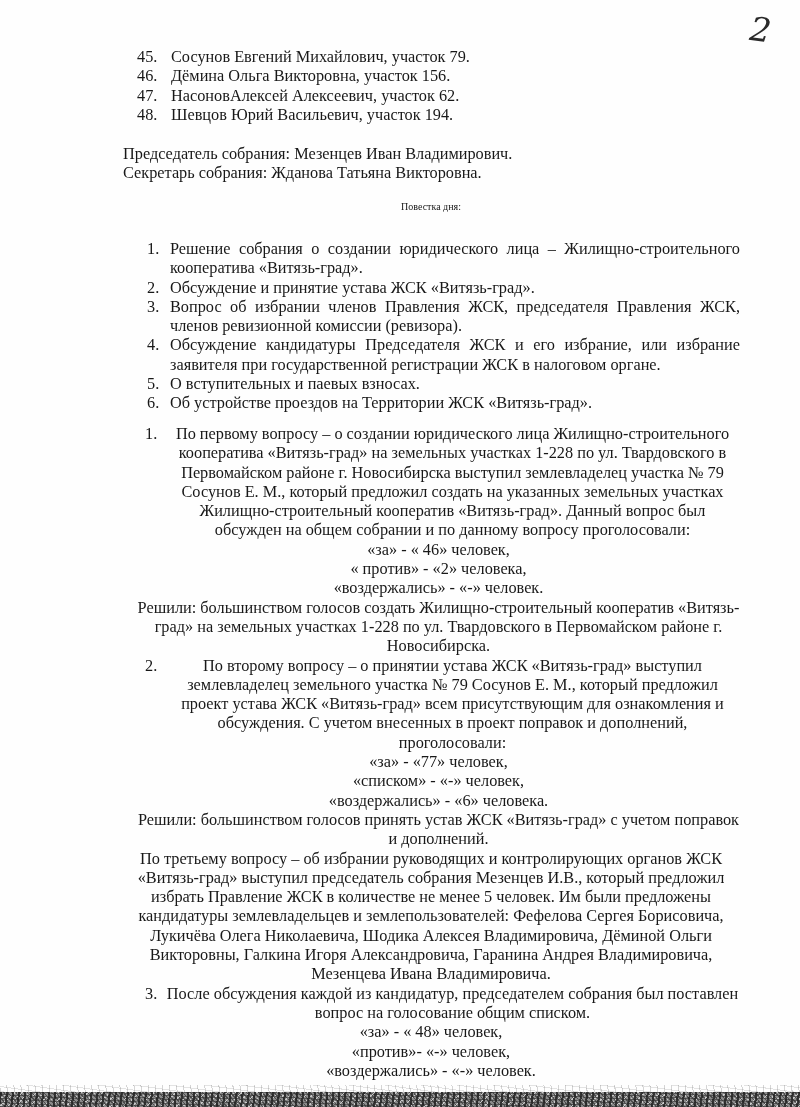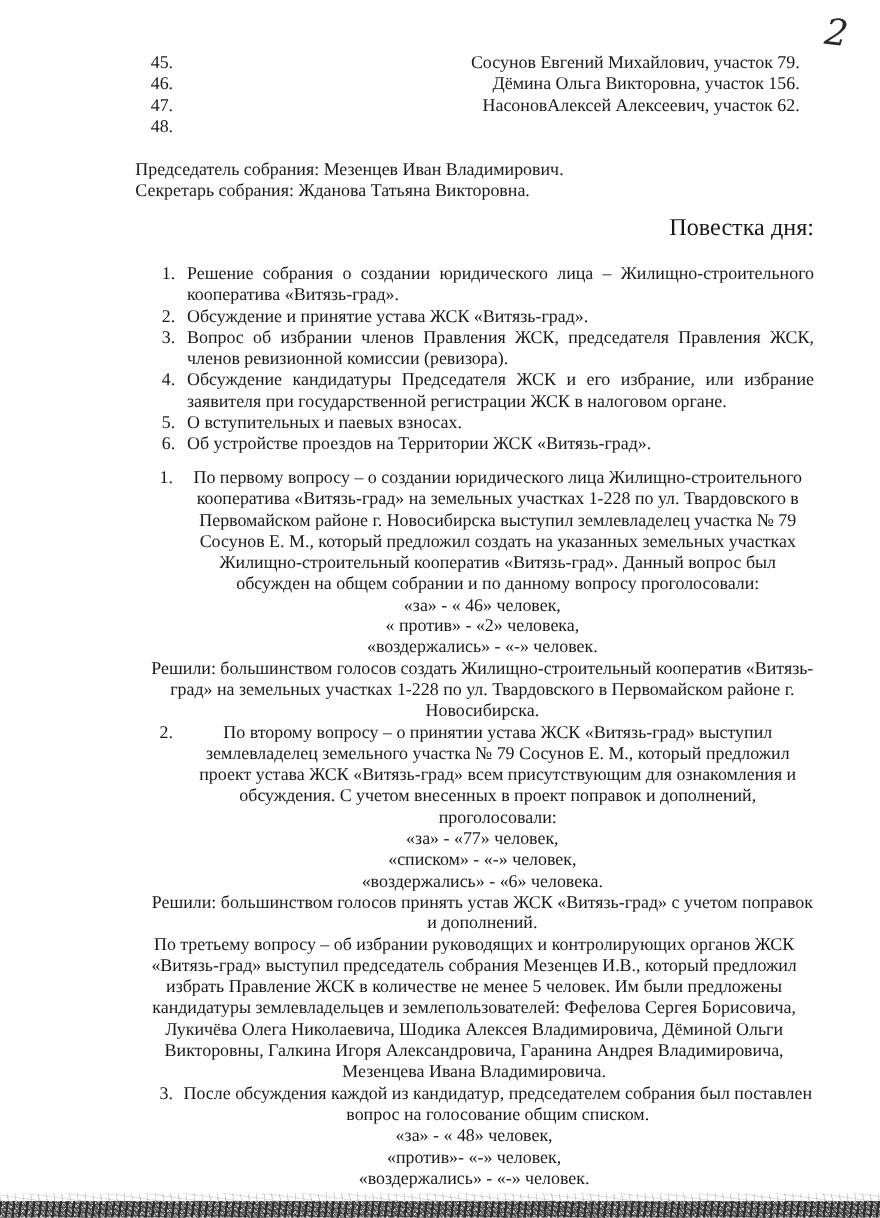--- a/index.html
+++ b/index.html
@@ -25,30 +25,30 @@
     font-style: italic; font-weight: 300;
     font-size: 33px; line-height: 36px;
     color: #2a2a2a;
     transform: rotate(7deg);
   }
   
   .attendees {
     position: absolute; top: 47px; left: 137px; width: 590px;
     list-style: none; margin: 0; padding: 0;
   }
-  .attendees li { position: relative; padding-left: 34px; text-align: right; }
+  .attendees li { position: relative; padding-left: 34px; }
   .attendees .n { position: absolute; left: 0; }
   
   .officials { position: absolute; top: 144px; left: 123px; width: 618px; }
   .officials p { margin: 0; }
   
   .agenda-title {
     position: absolute; top: 197px; left: 122px; width: 618px;
-    margin: 0; text-align: right;
-    font-size: 22px; font-weight: normal;
+    margin: 0; text-align: center;
+    font-size: 10px; font-weight: normal;
   }
   .agenda {
     position: absolute; top: 239px; left: 145px; width: 595px;
     list-style: none; margin: 0; padding: 0;
   }
   .agenda li { position: relative; padding-left: 25px; text-align: justify; }
   .agenda .n { position: absolute; left: 2px; }
   
   .minutes { position: absolute; top: 424px; left: 122px; width: 618px; }
   .minutes p { margin: 0; text-align: center; }
@@ -89,20 +89,21 @@
     <li>
       <span class="n">46.</span>
       <span>Дёмина Ольга Викторовна, участок 156.</span>
     </li>
     <li>
       <span class="n">47.</span>
       <span>НасоновАлексей Алексеевич, участок 62.</span>
     </li>
     <li>
       <span class="n">48.</span>
+      <span>Шевцов Юрий  Васильевич, участок 194.</span>
     </li>
   </ol>
 
   <div class="officials">
     <p>Председатель собрания: Мезенцев Иван Владимирович.</p>
     <p>Секретарь собрания: Жданова Татьяна Викторовна.</p>
   </div>
 
   <h3 class="agenda-title">Повестка дня:</h3>
 

